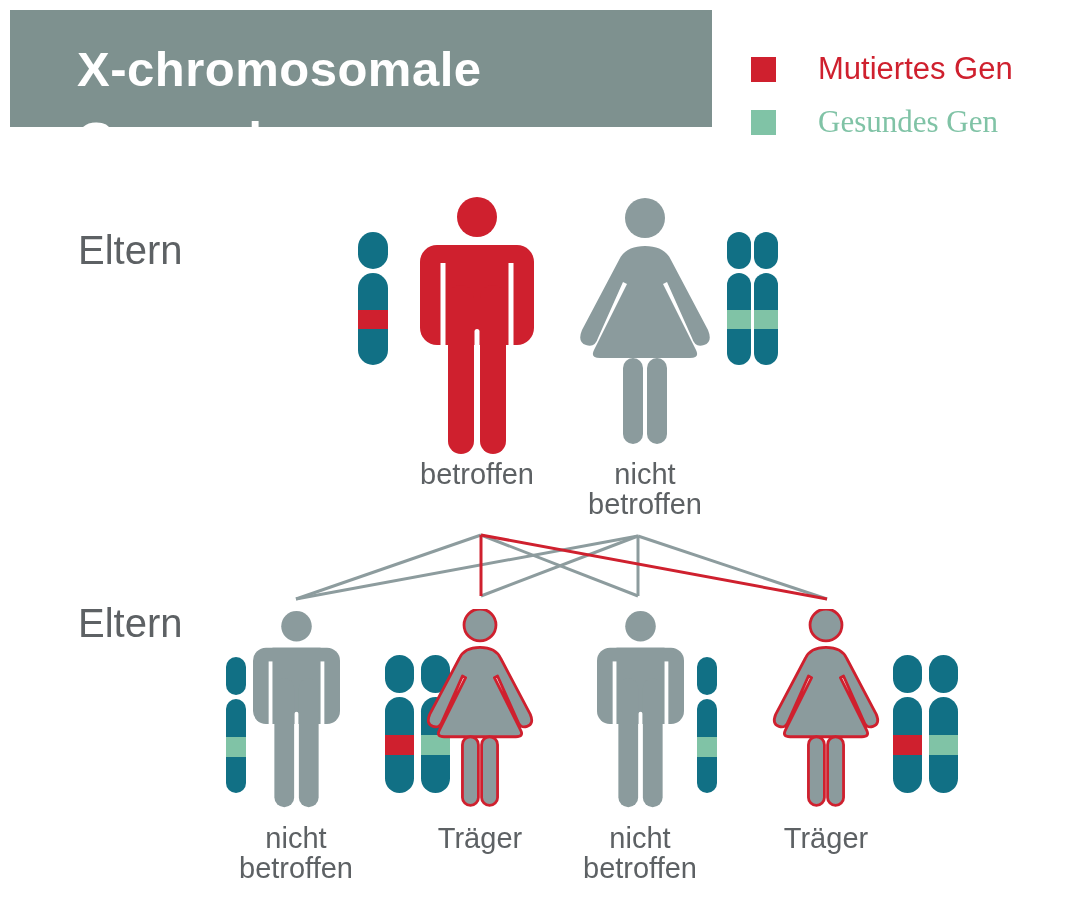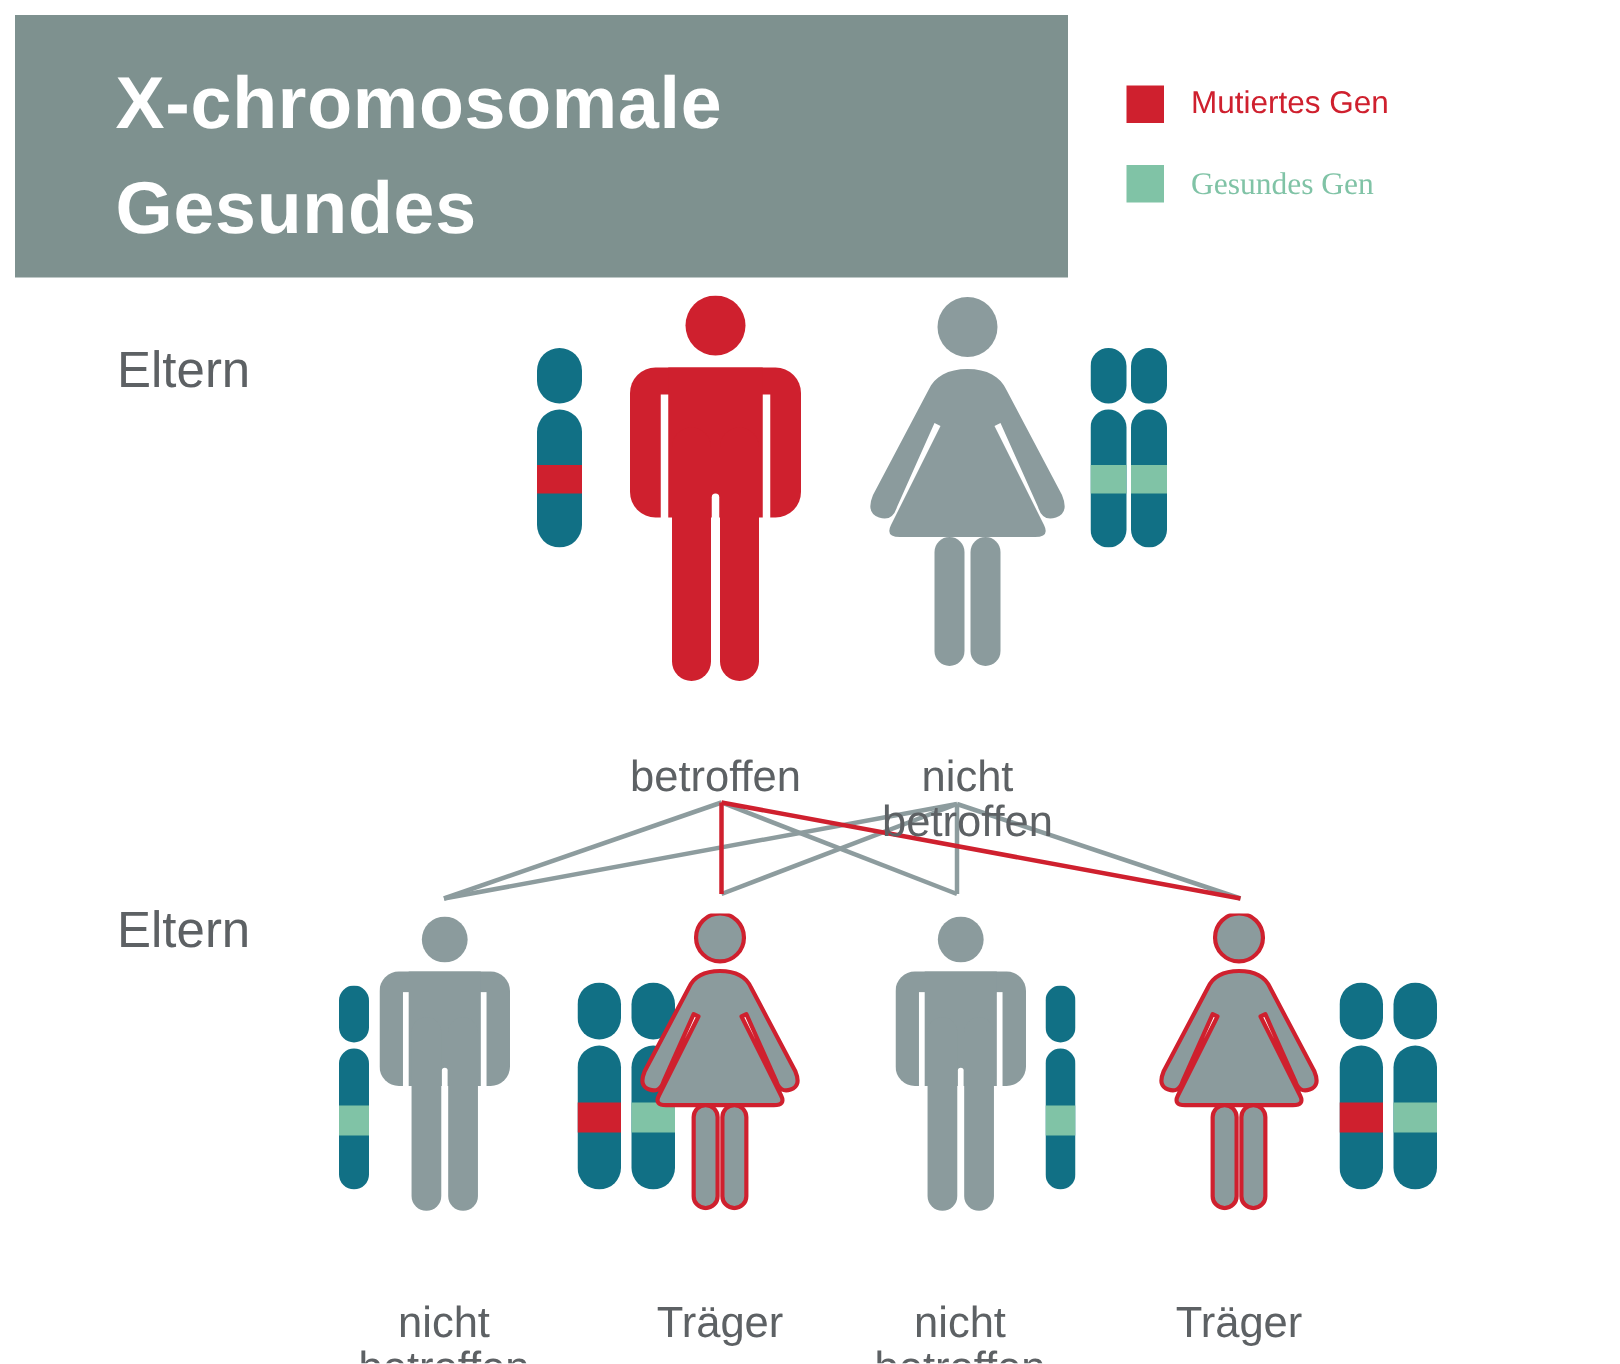--- a/index.html
+++ b/index.html
@@ -1,40 +1,40 @@
 <!DOCTYPE html>
 <html style="--mutated_red: #cf202e; --healthy_green: #80c3a6; --chromosome_teal: #117085; --figure_gray: #8b9b9d; --banner_gray: #7e918f; --label_gray: #5d6164; --line_gray: #8d9c9e;"><head>
 <meta charset="utf-8">
 <style>
   html,body{margin:0;padding:0;background:#ffffff;}
   .canvas{
     position:relative;width:1080px;height:909px;background:#ffffff;
     font-family:"Liberation Sans",sans-serif;overflow:hidden;
   }
   .banner{
-    position:absolute;left:10px;top:10px;width:702px;height:175px;
+    position:absolute;left:10px;top:10px;width:702px;height:117px;
     background:var(--banner_gray);color:#ffffff;box-sizing:border-box;
     padding:24px 0 0 67px;font-weight:bold;font-size:49px;line-height:70px;
     letter-spacing:0.5px;
   }
   .legend-row{position:absolute;left:751px;display:flex;align-items:center;height:28px;}
   .legend-row.mutated{top:55px;}
   .legend-row.healthy{top:108px;}
   .swatch{width:25px;height:25px;flex:0 0 25px;margin-right:18px;}
   .swatch.mutated{background:var(--mutated_red);}
   .swatch.healthy{background:var(--healthy_green);}
-  .legend-label{font-size:21px;white-space:nowrap;}
+  .legend-label{font-size:31px;white-space:nowrap;margin-left:24px;}
   .legend-label.mutated{color:var(--mutated_red);}
   .legend-label.healthy{color:var(--healthy_green);font-family:Liberation Serif, serif;}
-  .gen-label{position:absolute;left:78px;font-size:34px;color:var(--label_gray);text-align:right;}
+  .gen-label{position:absolute;left:78px;font-size:40px;color:var(--label_gray);text-align:right;}
   .gen-label.eltern{top:228px;}
   .gen-label.kinder{top:601px;}
   .status{
     position:absolute;width:160px;text-align:center;
-    font-size:29px;line-height:30px;color:var(--label_gray);margin-top:44px;
+    font-size:29px;line-height:30px;color:var(--label_gray);
   }
   .abs{position:absolute;}
   .fill-gray{fill:var(--figure_gray);}
   .fill-red{fill:var(--mutated_red);}
   .white{fill:#ffffff;}
   .teal{fill:var(--chromosome_teal);}
   .band-mutated{fill:var(--mutated_red);}
   .band-healthy{fill:var(--healthy_green);}
   .carrier .outlined{stroke:var(--mutated_red);stroke-width:3.5px;stroke-linejoin:round;}
   .lines line.gray{stroke:var(--line_gray);stroke-width:3;}

